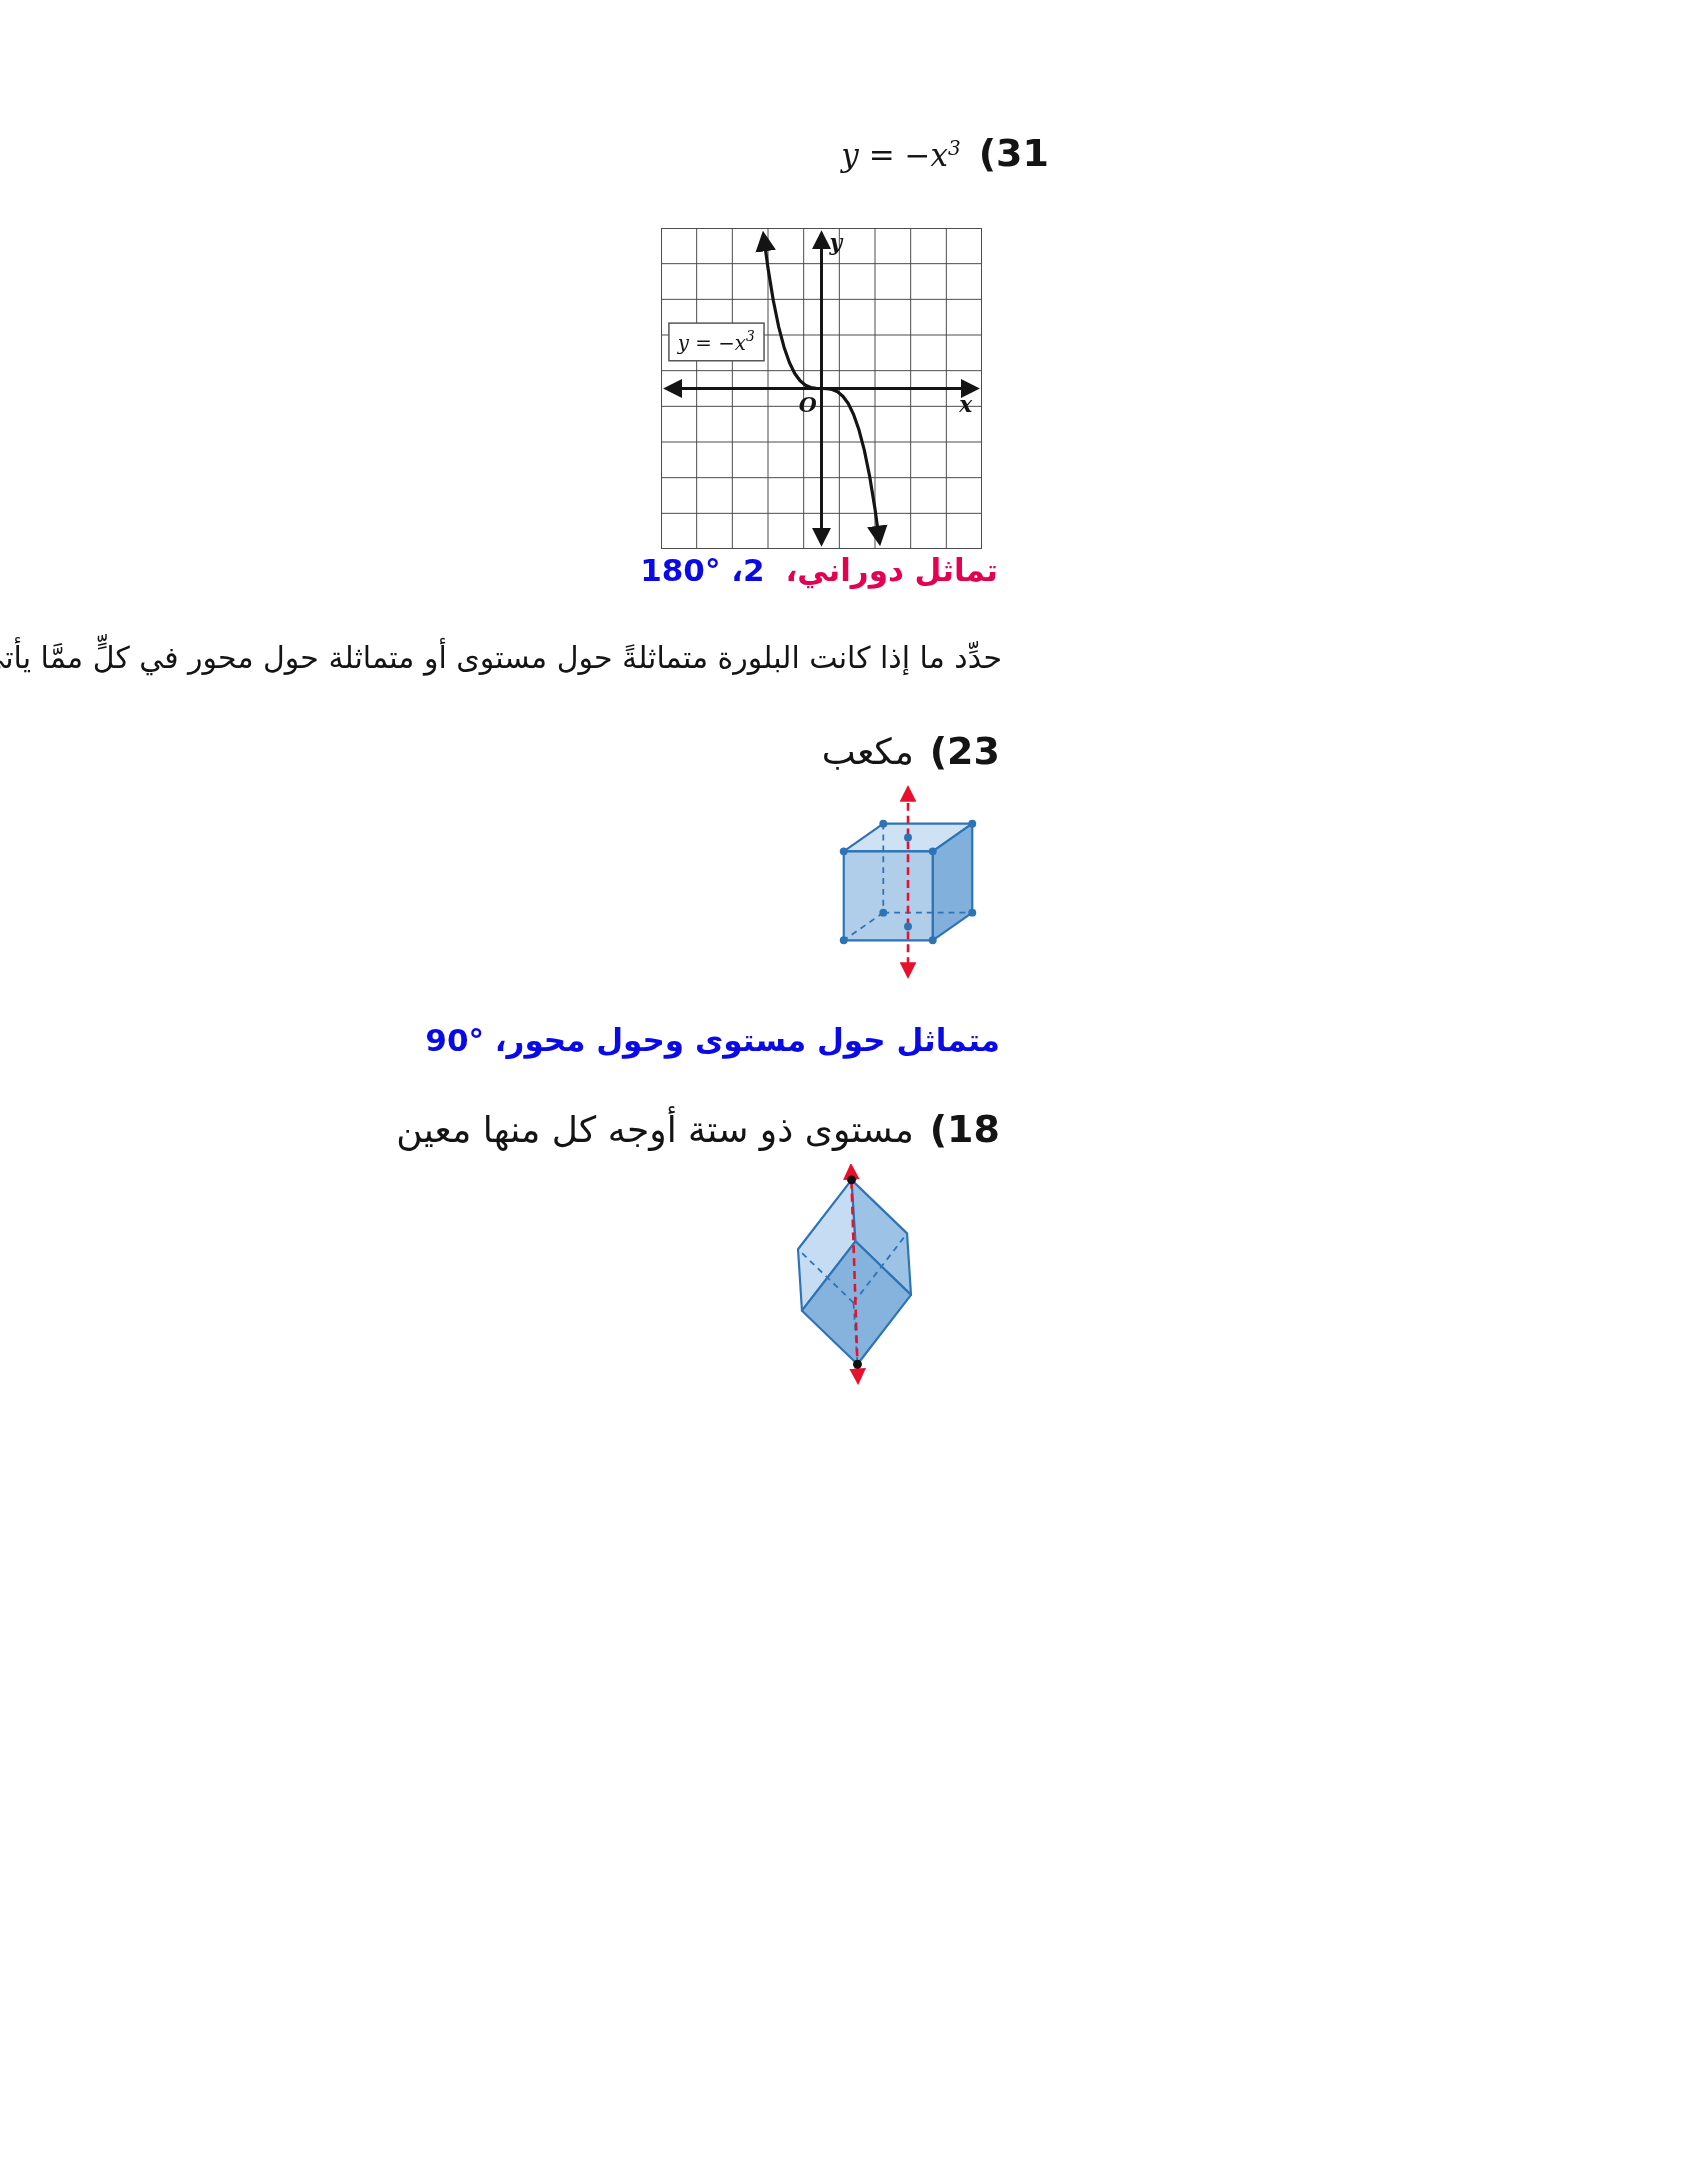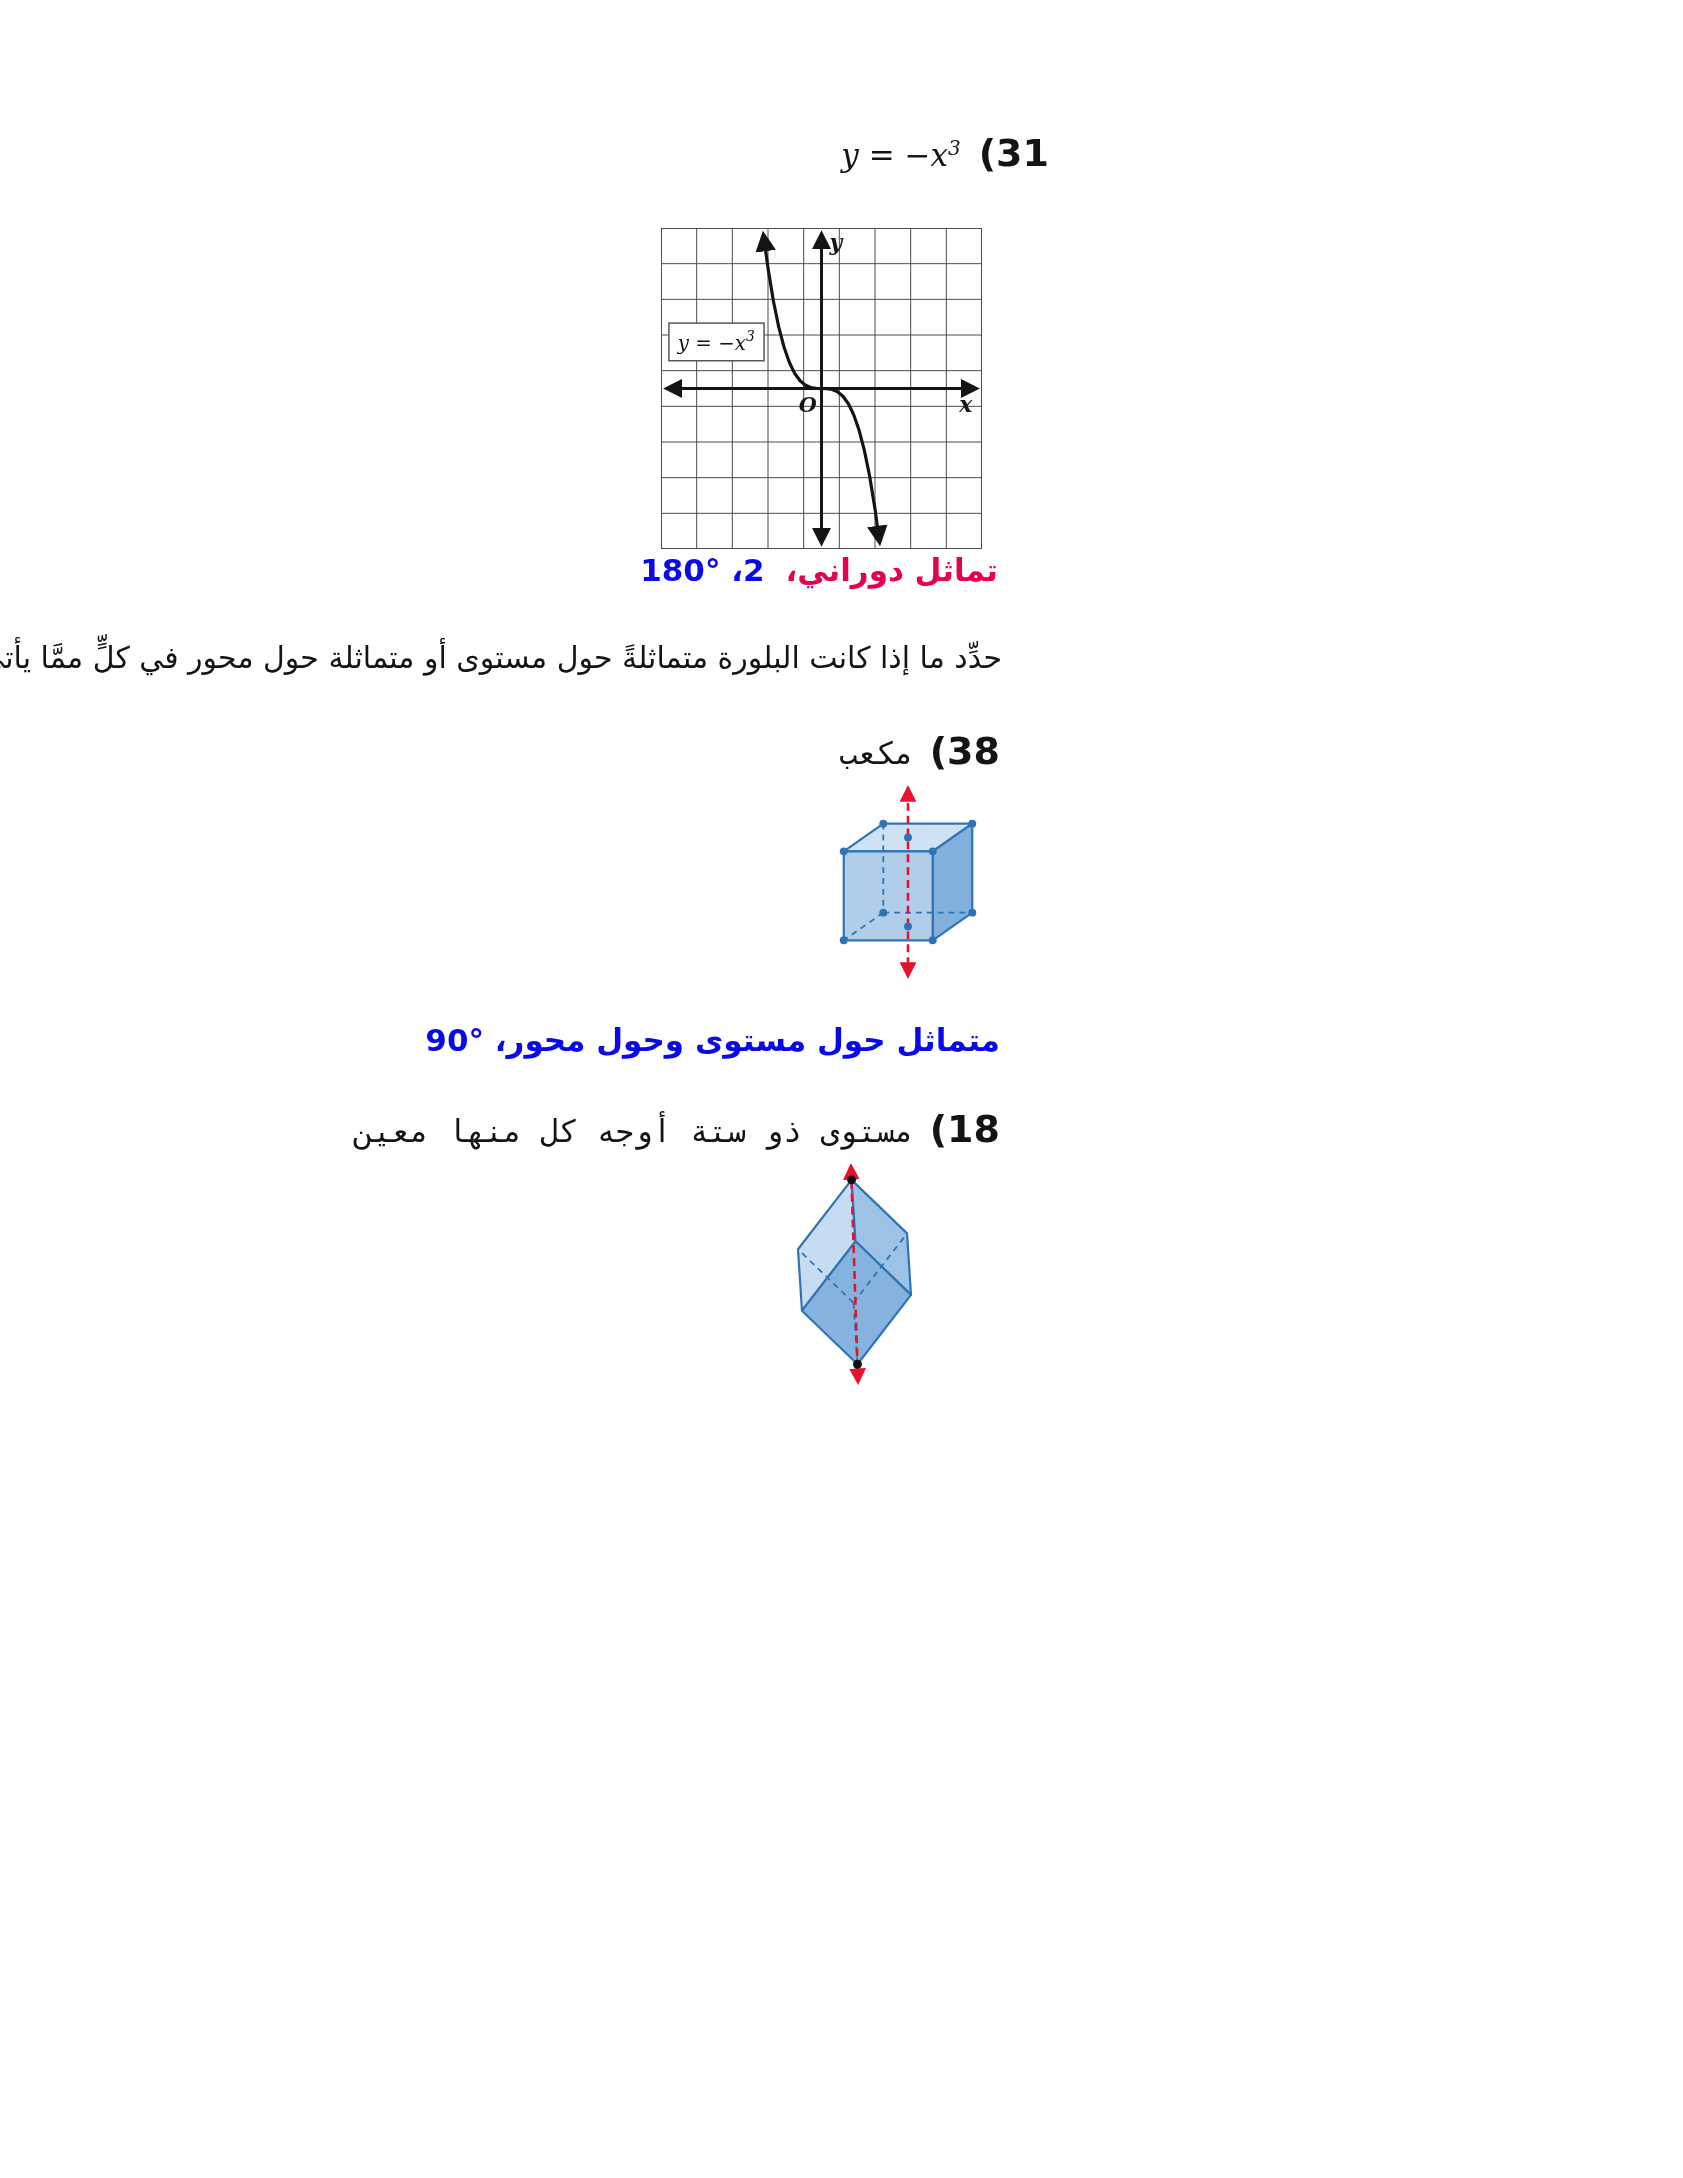--- a/index.html
+++ b/index.html
@@ -34,21 +34,21 @@
   .a31 .red{color:var(--answer-red);margin-left:10px;}
   .a31 .blue{color:var(--answer-blue);}
   .a32{right:683px;top:1022px;color:var(--answer-blue);}
   .a33{right:683px;top:1398px;color:var(--answer-blue);}
 
   .instruction{right:681px;top:640px;direction:rtl;font-size:30px;white-space:nowrap;color:var(--ink);}
 
   .p-line{direction:rtl;display:flex;gap:16px;align-items:baseline;white-space:nowrap;}
   .h32{right:683px;top:729px;}
   .h33{right:683px;top:1107px;}
-  .ptitle{font-size:31px;color:var(--ink);font-family:Liberation Mono, monospace;}
+  .ptitle{font-size:36px;color:var(--ink);}
 
   
   .gridline{stroke:#4a4a4a;stroke-width:1;}
   .axis{stroke:var(--ink);stroke-width:3;}
   .curve{stroke:var(--ink);stroke-width:3.2;fill:none;stroke-linejoin:round;}
   .axlabel{font-family:"DejaVu Serif",serif;font-style:italic;font-weight:bold;font-size:22px;fill:var(--ink);}
   .olabel{font-family:"DejaVu Serif",serif;font-style:italic;font-weight:bold;font-size:21px;fill:var(--ink);}
   .lblbox{fill:#ffffff;stroke:#555555;stroke-width:1.5;}
   .lbltext{font-family:"DejaVu Serif",serif;font-style:italic;font-size:20px;fill:var(--ink);}
   .face{stroke:var(--shape-blue);stroke-width:2.2;stroke-linejoin:round;}
@@ -108,21 +108,21 @@
   </div>
 
   <div class="abs answer a31">
     <span class="red">تماثل دوراني،</span>
     <span class="blue">2، °180</span>
   </div>
 
   <div class="abs instruction">حدِّد ما إذا كانت البلورة متماثلةً حول مستوى أو متماثلة حول محور في كلٍّ ممَّا يأتي:</div>
 
   <div class="abs p-line h32">
-    <span class="pnum">(38</span>
+    <span class="pnum">(23</span>
     <span class="ptitle">مكعب</span>
   </div>
 
   <div class="abs cube-wrap">
     <svg width="173" height="203" viewBox="0 0 175 205">
       <defs>
         <marker id="mRc" viewBox="0 0 10 10" refX="7" refY="5" markerWidth="6.5" markerHeight="6.5" orient="auto-start-reverse">
           <path d="M0,0 L10,5 L0,10 Z" fill="#e8112d"></path>
         </marker>
       </defs>

